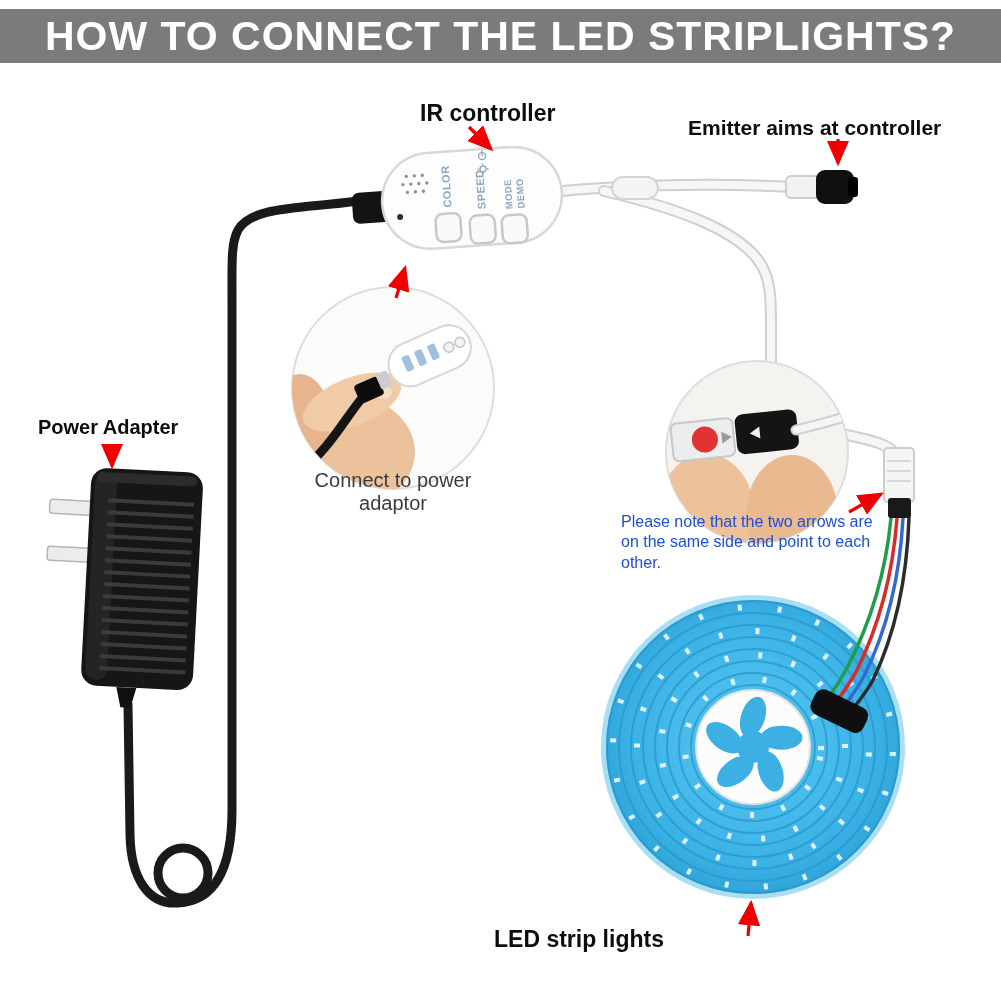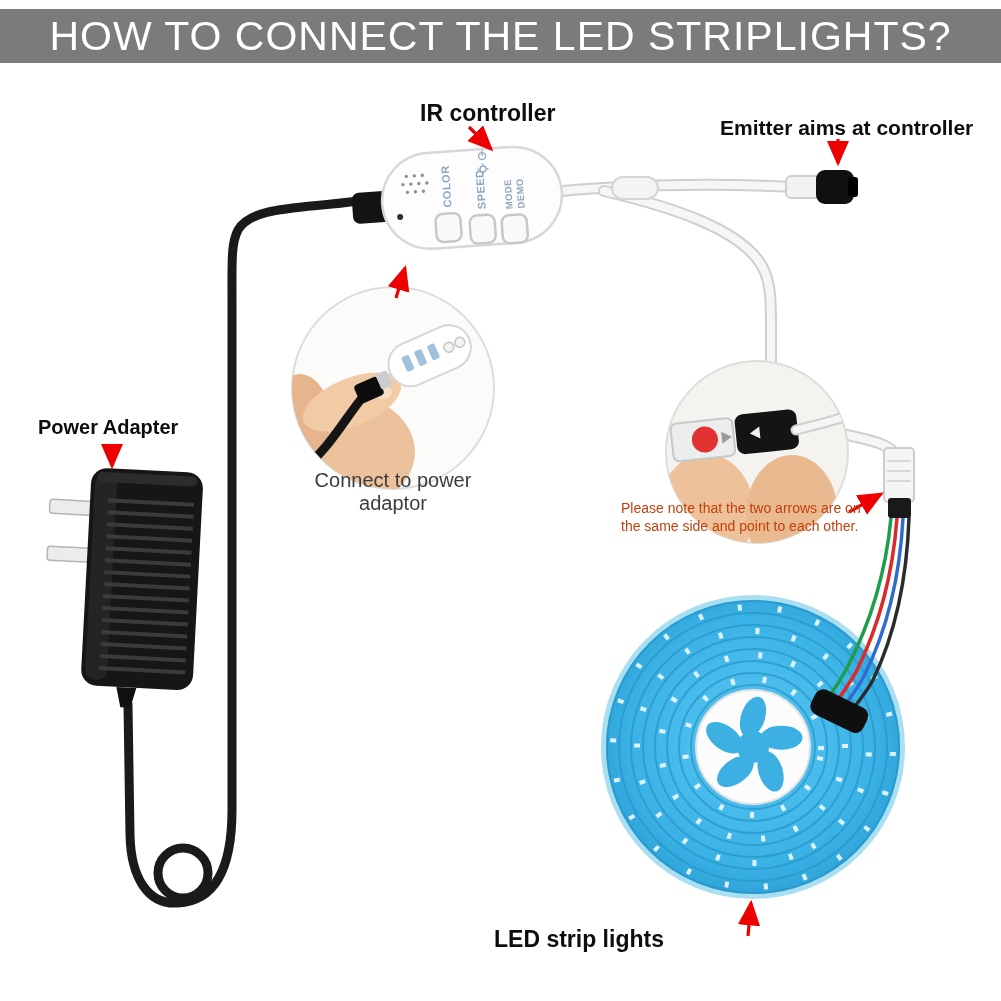--- a/index.html
+++ b/index.html
@@ -1,30 +1,30 @@
 <!DOCTYPE html>
 <html><head>
 <meta charset="utf-8">
 <style>
   html,body{margin:0;padding:0;background:#ffffff;}
   #stage{position:relative;width:1001px;height:1001px;background:#ffffff;overflow:hidden;
          font-family:"Liberation Sans",sans-serif;}
   #scene{position:absolute;left:0;top:0;}
   .header{position:absolute;left:0;top:9px;width:1001px;height:54px;background:#7b7b7b;
           display:flex;align-items:center;justify-content:center;
-          color:#ffffff;font-size:41px;font-weight:normal;letter-spacing:1px;white-space:nowrap;}
+          color:#ffffff;font-size:41px;font-weight:bold;letter-spacing:1px;white-space:nowrap;}
   .lbl{position:absolute;font-weight:bold;color:#0d0d0d;white-space:nowrap;}
   .lbl-ir{left:420px;top:100px;font-size:23px;}
-  .lbl-emitter{left:688px;top:116px;font-size:21px;margin-left:32px;}
+  .lbl-emitter{left:688px;top:116px;font-size:21px;}
   .lbl-power{left:38px;top:416px;font-size:20px;}
   .lbl-led{left:494px;top:926px;font-size:23px;}
   .caption1{position:absolute;left:283px;top:469px;width:220px;text-align:center;
             font-size:20px;color:#3c3c3c;}
-  .note2{position:absolute;left:621px;top:500px;width:252px;font-size:14px;
-         color:#c2410c;line-height:1.28;}
+  .note2{position:absolute;left:621px;top:512px;width:252px;font-size:16px;
+         color:#1d4ed8;line-height:1.28;}
   .btnlbl{font-family:"Liberation Sans",sans-serif;font-weight:bold;font-size:11px;fill:#8fa6c2;letter-spacing:.5px;}
   .btnlbl2{font-family:"Liberation Sans",sans-serif;font-weight:bold;font-size:9.5px;fill:#8fa6c2;letter-spacing:.4px;}
   .wc-outer{stroke:#cfcfcf;stroke-width:12;fill:none;stroke-linecap:round;}
   .wc-inner{stroke:#f6f6f6;stroke-width:8;fill:none;stroke-linecap:round;}
 </style>
 </head>
 <body>
 
 <div id="stage">
 

